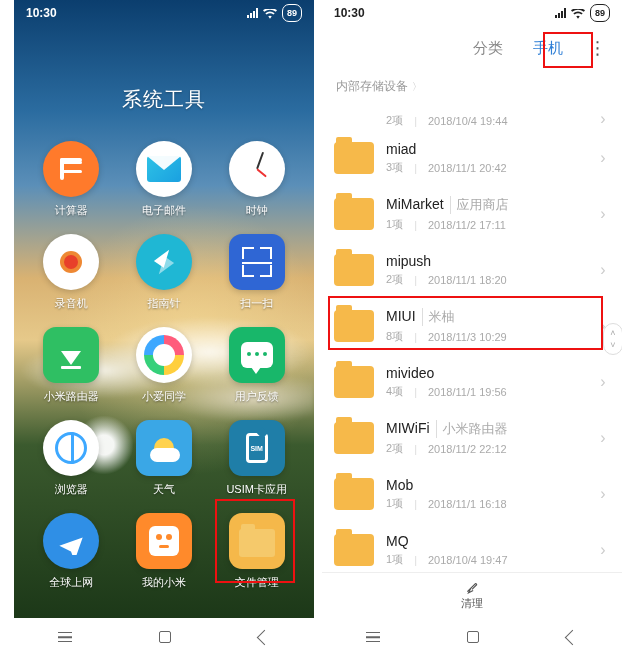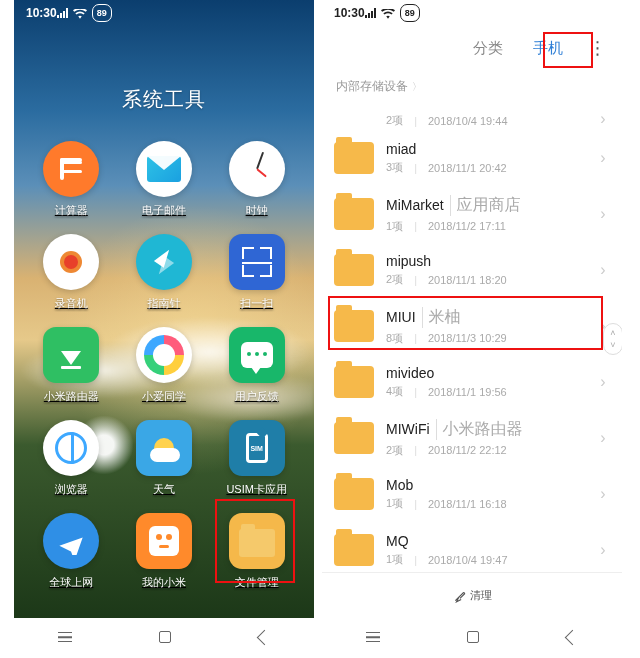--- a/index.html
+++ b/index.html
@@ -3,21 +3,21 @@
 <meta charset="utf-8">
 <style>
   * { box-sizing: border-box; margin: 0; padding: 0; }
   body { font-family: -apple-system, "Helvetica Neue", sans-serif; background: #f0f0f0; }
   .stage { width: 640px; height: 658px; position: relative; margin: 0; background: #fff; }
   .phone { position: absolute; width: 300px; height: 618px; top: 0; overflow: hidden; }
   .phone-left { left: 14px; }
   .phone-right { left: 322px; }
 
   
-  .statusbar { height: 26px; display: flex; align-items: center; justify-content: flex-start;
+  .statusbar { height: 26px; display: flex; align-items: center; justify-content: space-between;
                padding: 0 12px; font-size: 12px; font-weight: 600; }
   .sb-dark { color: #fff; }
   .sb-light { color: #222; }
   .sb-right { display: flex; align-items: center; gap: 5px; }
   .sig { display: inline-flex; align-items: flex-end; gap: 1px; height: 10px; }
   .sig span { width: 2px; background: currentColor; }
   .sig span:nth-child(1){height:3px} .sig span:nth-child(2){height:5px}
   .sig span:nth-child(3){height:7px} .sig span:nth-child(4){height:10px}
   .wifi { width: 14px; height: 10px; position: relative; }
   .wifi svg { width:14px; height:10px; }
@@ -36,21 +36,21 @@
       radial-gradient(ellipse 120px 40px at 30% 50%, rgba(255,255,255,0.8), rgba(255,255,255,0) 70%),
       radial-gradient(ellipse 150px 50px at 65% 40%, rgba(255,255,255,0.85), rgba(255,255,255,0) 70%),
       radial-gradient(ellipse 130px 35px at 80% 65%, rgba(245,235,220,0.7), rgba(255,255,255,0) 70%);
     filter: blur(2px);
   }
   .home-content { position:relative; height:100%; display:flex; flex-direction:column; }
   .folder-title { text-align:center; color:#fff; font-size:20px; font-weight:400; margin-top:60px;
                   letter-spacing:1px; text-shadow:0 1px 2px rgba(0,0,0,0.3); }
   .app-grid { margin-top:28px; padding: 0 16px; display:grid; grid-template-columns:repeat(3,1fr);
               column-gap:10px; row-gap:16px; }
-  .app { display:flex; flex-direction:column; align-items:center;text-decoration:underline; }
+  .app { display:flex; flex-direction:column; align-items:center; }
   .app-icon { width:56px; height:56px; border-radius:13px; display:flex; align-items:center;
               justify-content:center; box-shadow: 0 2px 6px rgba(0,0,0,0.18); position:relative; }
   .app-icon.round { border-radius:50%; }
   .app-label { color:#fff; font-size:11px; margin-top:6px; text-align:center;
                text-shadow:0 1px 2px rgba(0,0,0,0.5); white-space:nowrap; }
   .highlight-box { border:2px solid #e11; position:absolute; pointer-events:none; }
 
   
   .ic-calc::before,.ic-calc::after{content:"";position:absolute;background:#fff;}
   .ic-calc::before{width:22px;height:4px;border-radius:2px;}
@@ -124,30 +124,30 @@
   .breadcrumb .chev{font-size:10px;color:#bbb;}
   .filelist{position:absolute;top:106px;bottom:46px;left:0;right:0;overflow:hidden;}
   .row{display:flex;align-items:center;height:56px;padding:0 12px;position:relative;}
   .row.trunc-top{height:24px;align-items:flex-end;padding-bottom:2px;}
   .folder-icon{width:40px;height:32px;background:#f6b94a;border-radius:4px;position:relative;flex:0 0 40px;
     margin-right:12px;}
   .folder-icon::before{content:"";position:absolute;top:-5px;left:2px;width:16px;height:6px;background:#f6b94a;
     border-radius:2px 2px 0 0;}
   .row-text{flex:1;min-width:0;}
   .row-title{font-size:14px;color:#222;display:flex;align-items:baseline;gap:6px;white-space:nowrap;}
-  .row-title .sub{font-size:16px;color:#aaa;font-weight:400;border-left:1px solid #ddd;padding-left:6px;}
+  .row-title .sub{font-size:13px;color:#aaa;font-weight:400;border-left:1px solid #ddd;padding-left:6px;}
   .row-meta{font-size:11px;color:#aaa;margin-top:3px;display:flex;align-items:center;gap:11px;}
   .row-meta .sep{color:#ddd;}
   .row-chev{color:#ccc;font-size:16px;flex:0 0 14px;text-align:center;}
   .pager{position:absolute;right:-1px;top:50%;width:20px;height:32px;border:1px solid #ddd;border-radius:10px;
     background:#fff;display:flex;flex-direction:column;align-items:center;justify-content:space-between;
     padding:4px 0;transform:translateY(-50%);}
   .pager span{font-size:9px;color:#aaa;}
   .cleanup{position:absolute;left:0;right:0;bottom:0;height:46px;border-top:1px solid #eee;
-    display:flex;flex-direction:row;align-items:center;justify-content:center;gap:2px;background:#fff;}
+    display:flex;flex-direction:column;align-items:center;justify-content:center;gap:2px;background:#fff;}
   .cleanup .brush{width:16px;height:14px;}
   .cleanup-label{font-size:11px;color:#555;}
 </style>
 </head>
 <body>
 
 <div class="stage">
 
   <div class="phone phone-left">
     <div class="home-bg"></div>

